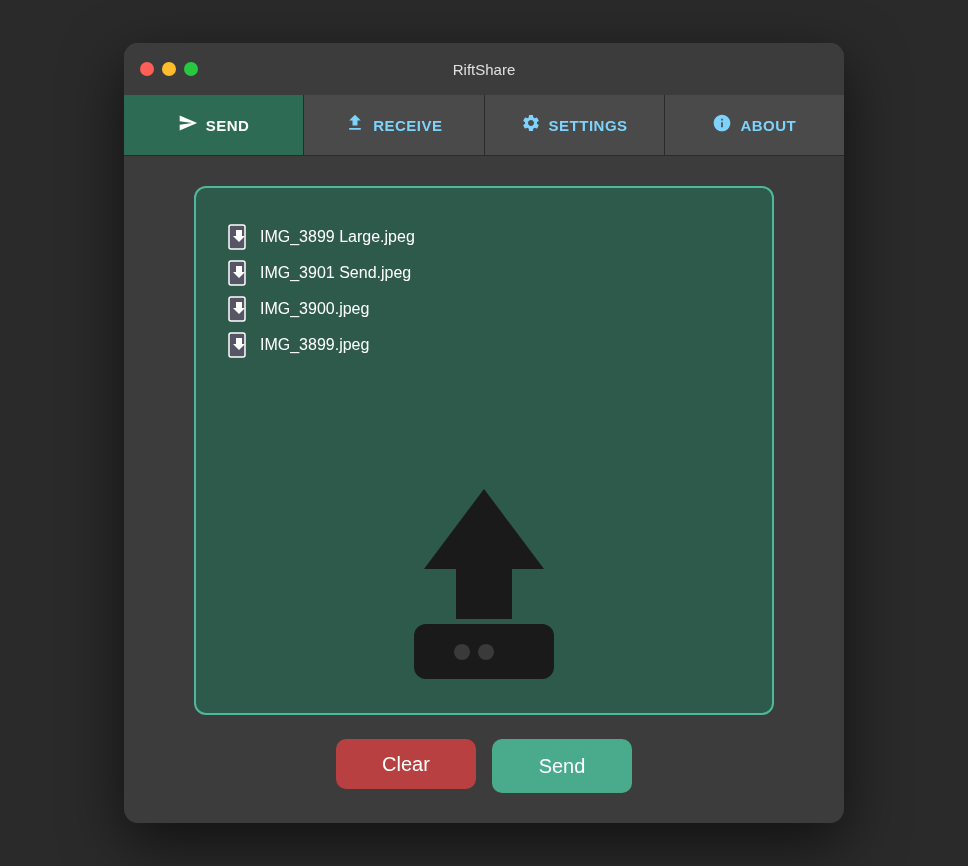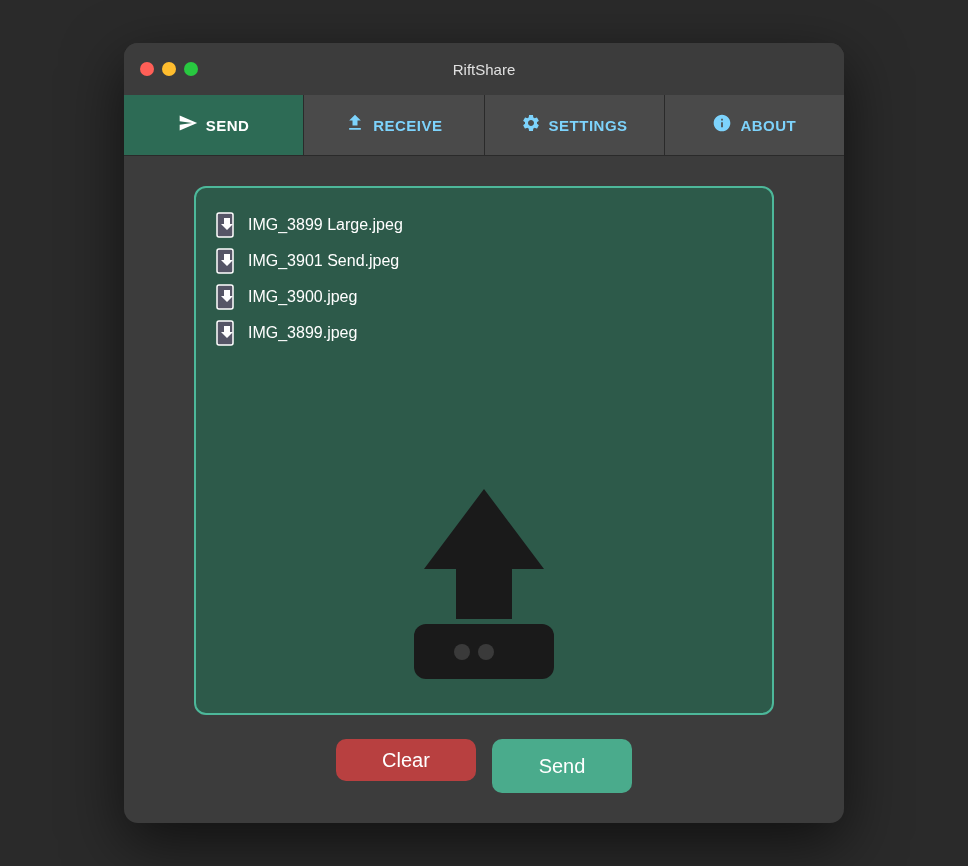--- a/index.html
+++ b/index.html
@@ -109,21 +109,21 @@
 
     .drop-zone {
       width: 100%;
       max-width: 580px;
       flex: 1;
       background: #2d5a4a;
       border: 2px solid #4db89a;
       border-radius: 12px;
       display: flex;
       flex-direction: column;
-      padding: 20px;
+      padding: 32px;
       position: relative;
       overflow: hidden;
     }
 
     .file-list {
       display: flex;
       flex-direction: column;
       gap: 2px;
       z-index: 2;
       position: relative;
@@ -165,21 +165,21 @@
     }
 
     .action-buttons {
       display: flex;
       gap: 16px;
       flex-shrink: 0;
     }
 
     .btn-clear {
       width: 140px;
-      height: 42px;
+      height: 50px;
       background: #b84040;
       border: none;
       border-radius: 10px;
       color: #ffffff;
       font-size: 20px;
       font-weight: 500;
       cursor: pointer;
     }
 
     .btn-send {

